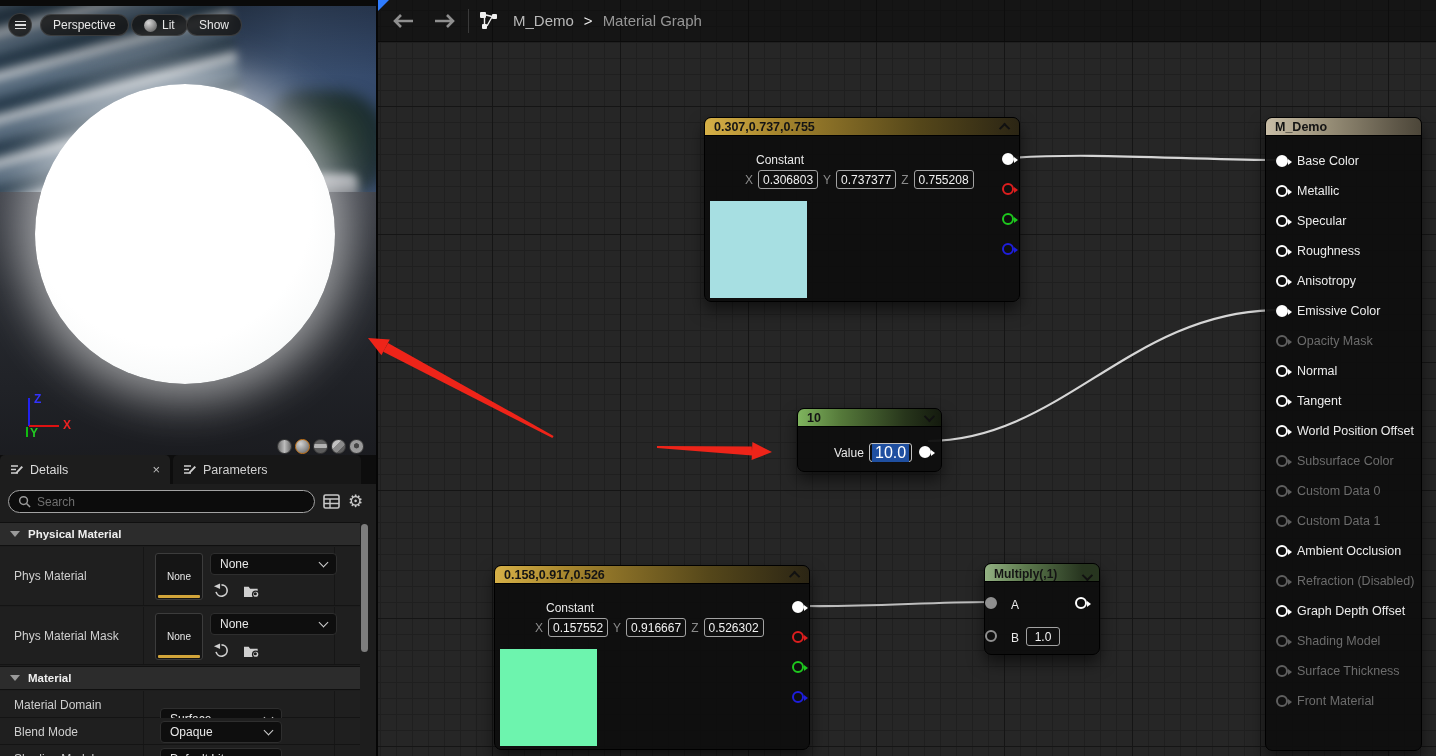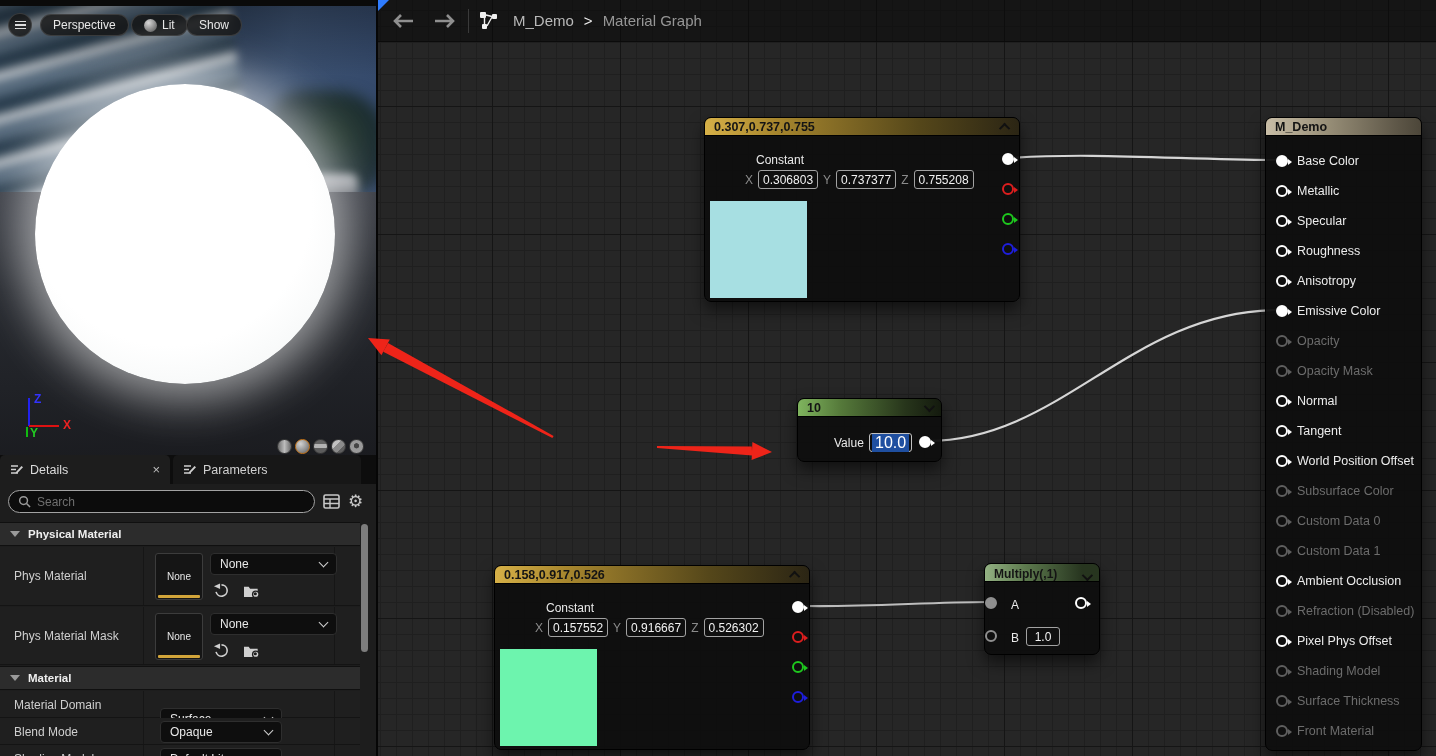--- a/index.html
+++ b/index.html
@@ -362,21 +362,21 @@
       </div>
       <div class="swatch sw-teal" style="left:5px;top:83px;"></div>
       <div class="pincol" style="top:35px;">
         <span class="pin filled"></span>
         <span class="pin red"></span>
         <span class="pin green"></span>
         <span class="pin blue"></span>
       </div>
     </div>
 
-    <div class="node" style="left:419px;top:398px;width:145px;height:64px;">
+    <div class="node" style="left:419px;top:408px;width:145px;height:64px;">
       <div class="nhead green">
         <span>10</span>
         <span class="ncollapse down"></span>
       </div>
       <span class="rowlabel" style="left:36px;top:37px;">Value</span>
       <div class="valfield" style="left:71px;top:34px;">
         <span class="sel">10.0</span>
       </div>
       <div class="pincol" style="top:37px;right:10px;">
         <span class="pin filled"></span>
@@ -443,24 +443,20 @@
         <div class="rpin">
             <span class="pin"></span>
             <span>Anisotropy</span>
           </div>
         <div class="rpin">
             <span class="pin filled"></span>
             <span>Emissive Color</span>
           </div>
         <div class="rpin disabled">
             <span class="pin dim"></span>
-            <span>Opacity</span>
-          </div>
-        <div class="rpin disabled">
-            <span class="pin dim"></span>
             <span>Opacity Mask</span>
           </div>
         <div class="rpin">
             <span class="pin"></span>
             <span>Normal</span>
           </div>
         <div class="rpin">
             <span class="pin"></span>
             <span>Tangent</span>
           </div>
@@ -483,21 +479,21 @@
         <div class="rpin">
             <span class="pin"></span>
             <span>Ambient Occlusion</span>
           </div>
         <div class="rpin disabled">
             <span class="pin dim"></span>
             <span>Refraction (Disabled)</span>
           </div>
         <div class="rpin">
             <span class="pin"></span>
-            <span>Pixel Phys Offset</span>
+            <span>Graph Depth Offset</span>
           </div>
         <div class="rpin disabled">
             <span class="pin dim"></span>
             <span>Shading Model</span>
           </div>
         <div class="rpin disabled">
             <span class="pin dim"></span>
             <span>Surface Thickness</span>
           </div>
         <div class="rpin disabled">

